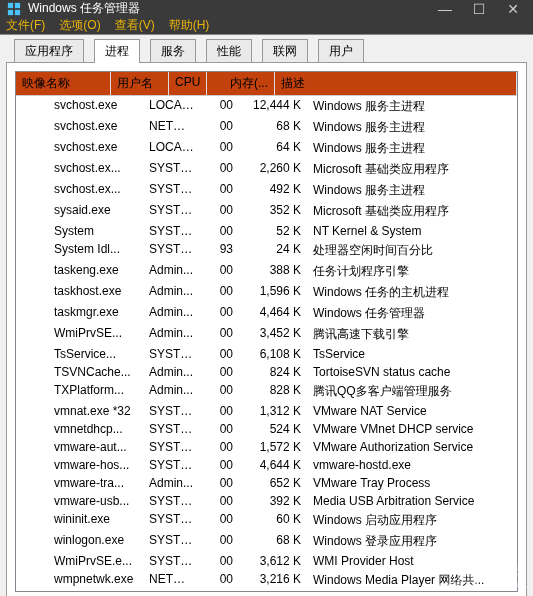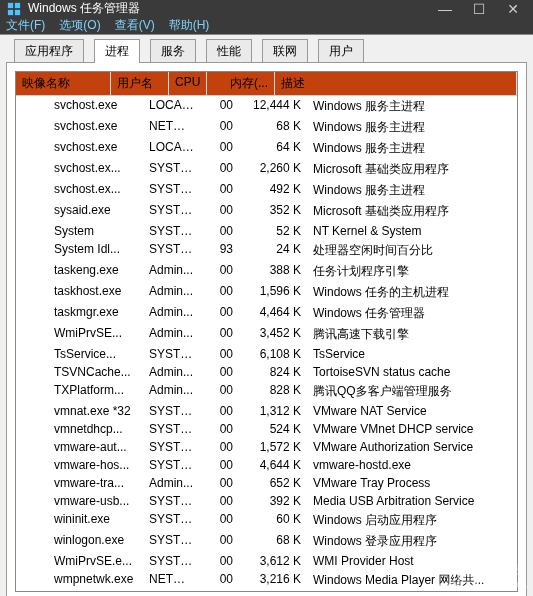--- a/index.html
+++ b/index.html
@@ -4,21 +4,21 @@
 <style>
 * { margin: 0; padding: 0; box-sizing: border-box; font-family: "Microsoft YaHei", SimSun, sans-serif; }
 body { background: #4a4a4a; width: 533px; height: 596px; overflow: hidden; position: relative; }
 .window { width: 533px; height: 596px; background: #4a4a4a; display: flex; flex-direction: column; }
 .titlebar { background: #3a3a3a; color: #fff; height: 28px; display: flex; align-items: center; padding: 0 6px; }
 .titlebar-icon { width: 16px; height: 16px; margin-right: 6px; display: inline-flex; align-items: center; justify-content: center; }
 .titlebar-icon svg { width: 14px; height: 14px; }
 .titlebar-text { flex: 1; font-size: 12px; }
 .win-btns { display: flex; gap: 18px; padding-right: 6px; }
 .win-btn { color: #ccc; font-size: 14px; cursor: pointer; width: 16px; text-align: center; }
-.menubar { background: #3a3a3a; color: #7dd3fc; height: 22px; display: flex; align-items: flex-end; padding: 0 6px; font-size: 12px; gap: 14px; }
+.menubar { background: #3a3a3a; color: #eab308; height: 22px; display: flex; align-items: flex-end; padding: 0 6px; font-size: 12px; gap: 14px; }
 .menubar span { cursor: pointer; }
 .client { background: #f0f0f0; flex: 1; display: flex; flex-direction: column; border-top: 1px solid #888; }
 .tabs { display: flex; padding: 4px 6px 0 6px; font-size: 12px; }
 .tab { border: 1px solid #999; border-bottom: none; padding: 3px 10px; background: #eaeaea; margin-right: 2px; cursor: pointer; margin-left: 8px; }
 .tab.active { background: #fff; position: relative; z-index: 2; }
 .tab-panel { border: 1px solid #999; margin: 0 6px; background: #fff; flex: 1; display: flex; flex-direction: column; position: relative; top: -1px; }
 .listview { flex: 1; margin: 8px; border: 1px solid #828790; position: relative; overflow: hidden; display: flex; flex-direction: column; }
 .lv-header { display: flex; background: #c2410c; border-bottom: 1px solid #ccc; font-size: 12px; font-family: SimSun, monospace; }
 .lv-header div { padding: 3px 6px; border-right: 1px solid #ddd; overflow: hidden; white-space: nowrap; }
 .lv-body { flex: 1; overflow-y: auto; overflow-x: hidden; font-family: SimSun, monospace; font-size: 12px; position: relative; margin-left: 32px; }

